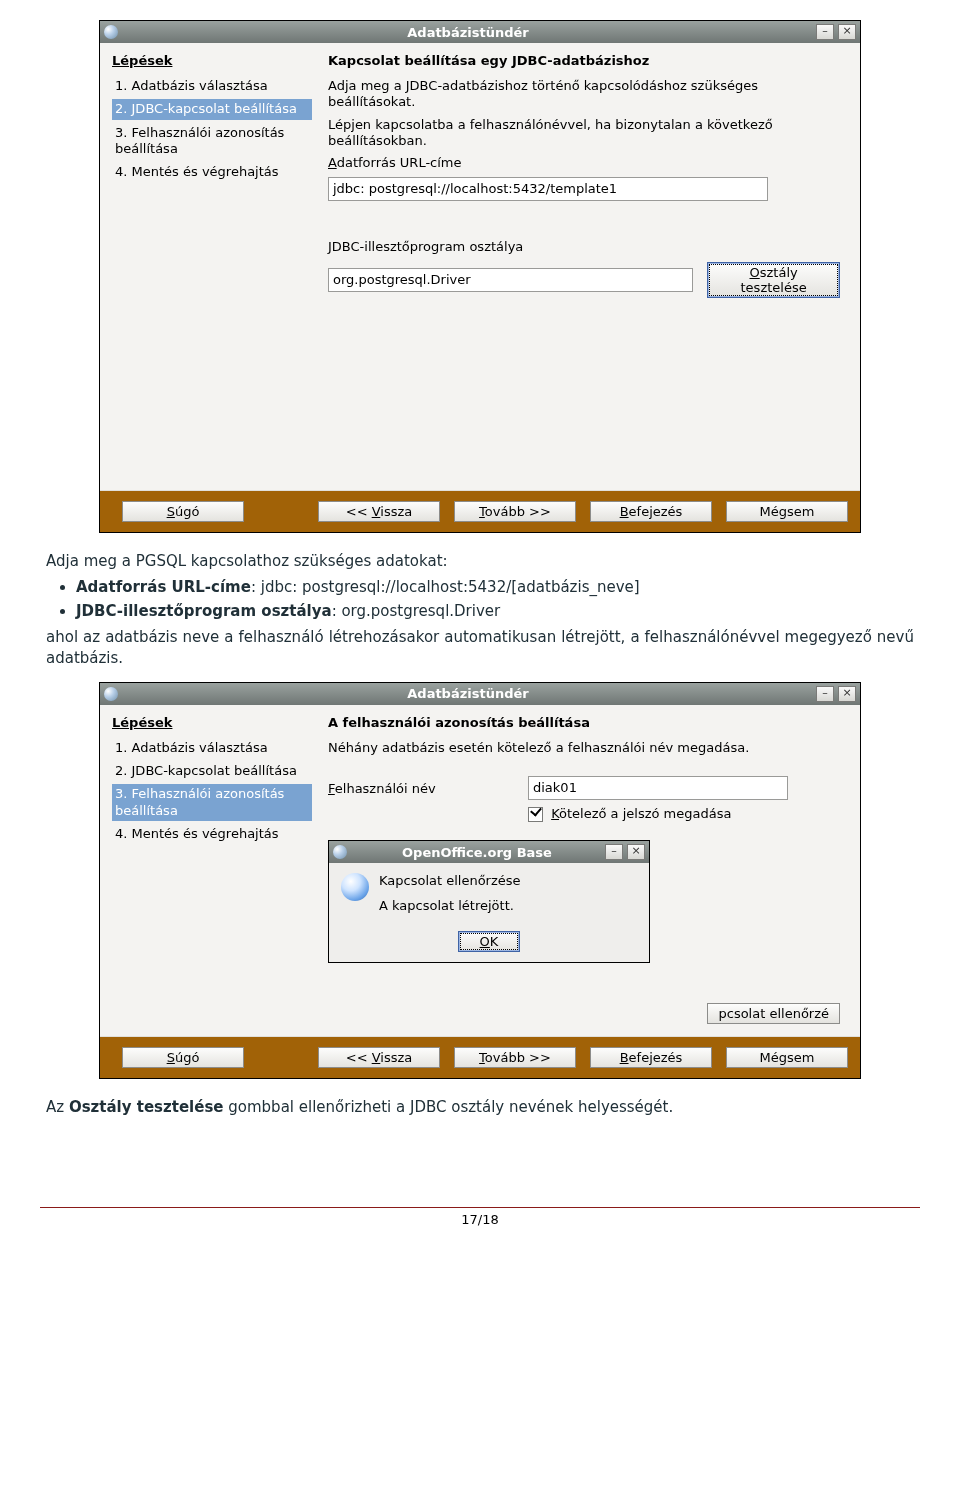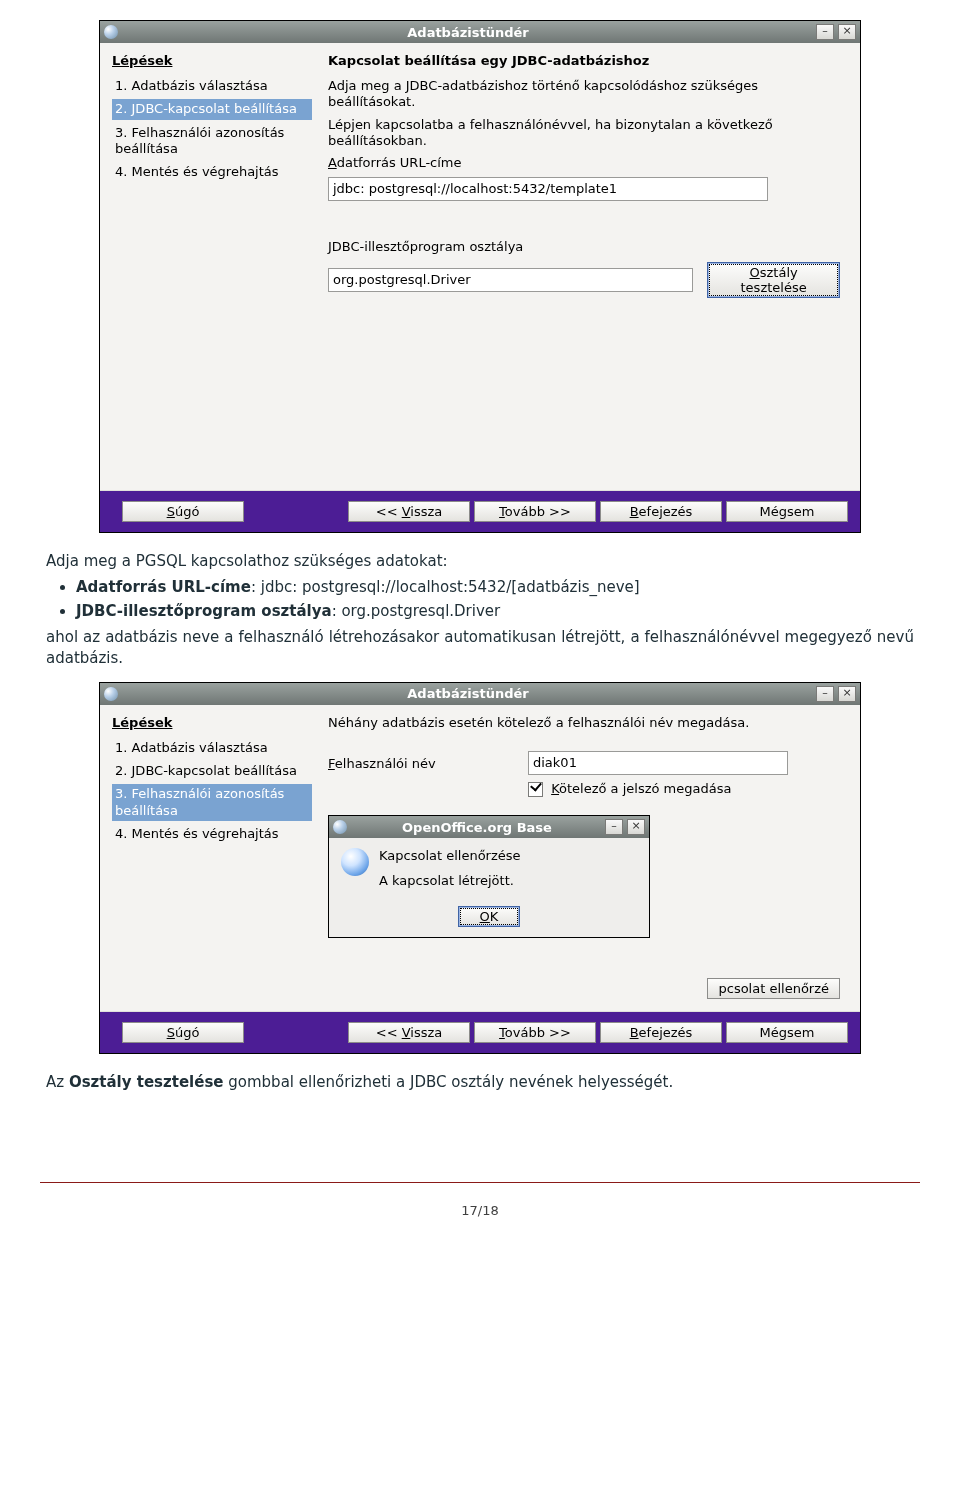--- a/index.html
+++ b/index.html
@@ -87,23 +87,23 @@
     min-width: 70px;
   }
   .row-btn.focus {
     outline: 1px dotted #000;
     outline-offset: -3px;
     border-color: #3f63a5;
     box-shadow: 0 0 0 1px #9db6e2 inset;
   }
   .btnbar {
     display: flex;
-    gap: 4px;
+    gap: 14px;
     padding: 10px 12px 10px 22px;
-    background: #4c1d95;
+    background: #a16207;
     border-top: 1px solid #e1e0dc;
   }
   .btnbar .spacer { flex: 1; }
   .btnbar .row-btn { min-width: 100px; }
   .checkbox {
     display:inline-block; width:13px; height:13px;
     border:1px solid #7a7a78; background:#fff;
     position:relative; vertical-align:middle; margin-right:4px;
   }
   .checkbox.checked::after{
@@ -128,23 +128,23 @@
   .inner-btnrow { text-align:center; padding: 8px 0 10px 0; }
   
   .doc-text { margin: 14px 6px; font-size: 15px; color: #203038; line-height: 1.35; }
   .doc-text .b { font-weight: bold; }
   .doc-text ul { margin: 6px 0 6px 30px; padding: 0; }
   .doc-text li { margin-bottom: 4px; }
   .doc-footer {
     border-top: 1px solid #8a1a18;
     margin-top: 90px;
     text-align: center;
-    color: #404040;
-    font-size: 13px;
-    padding-top: 20px;
+    color: #000000;
+    font-size: 13px;
+    padding-top: 4px;
   }
 </style>
 </head>
 <body>
 
 <div class="page">
 
 
   <div class="screenshot s1">
     <div class="titlebar">
@@ -222,20 +222,21 @@
     </div>
     <div class="wiz-body">
       <div class="steps-col">
         <div class="steps-title">Lépések</div>
         <div class="step">1. Adatbázis választása</div>
         <div class="step">2. JDBC-kapcsolat beállítása</div>
         <div class="step sel">3. Felhasználói azonosítás beállítása</div>
         <div class="step">4. Mentés és végrehajtás</div>
       </div>
       <div class="main-col">
+        <div class="main-heading">A felhasználói azonosítás beállítása</div>
         <div class="para">Néhány adatbázis esetén kötelező a felhasználói név megadása.</div>
         <div style="height:14px"></div>
         <div style="display:flex; align-items:center;">
           <div style="width:200px">
             <span class="ul-letter">F</span><span>elhasználói név</span>
           </div>
           <div class="input" style="width:250px">diak01</div>
         </div>
         <div style="margin:6px 0 0 200px;">
           <span class="checkbox checked"></span>

